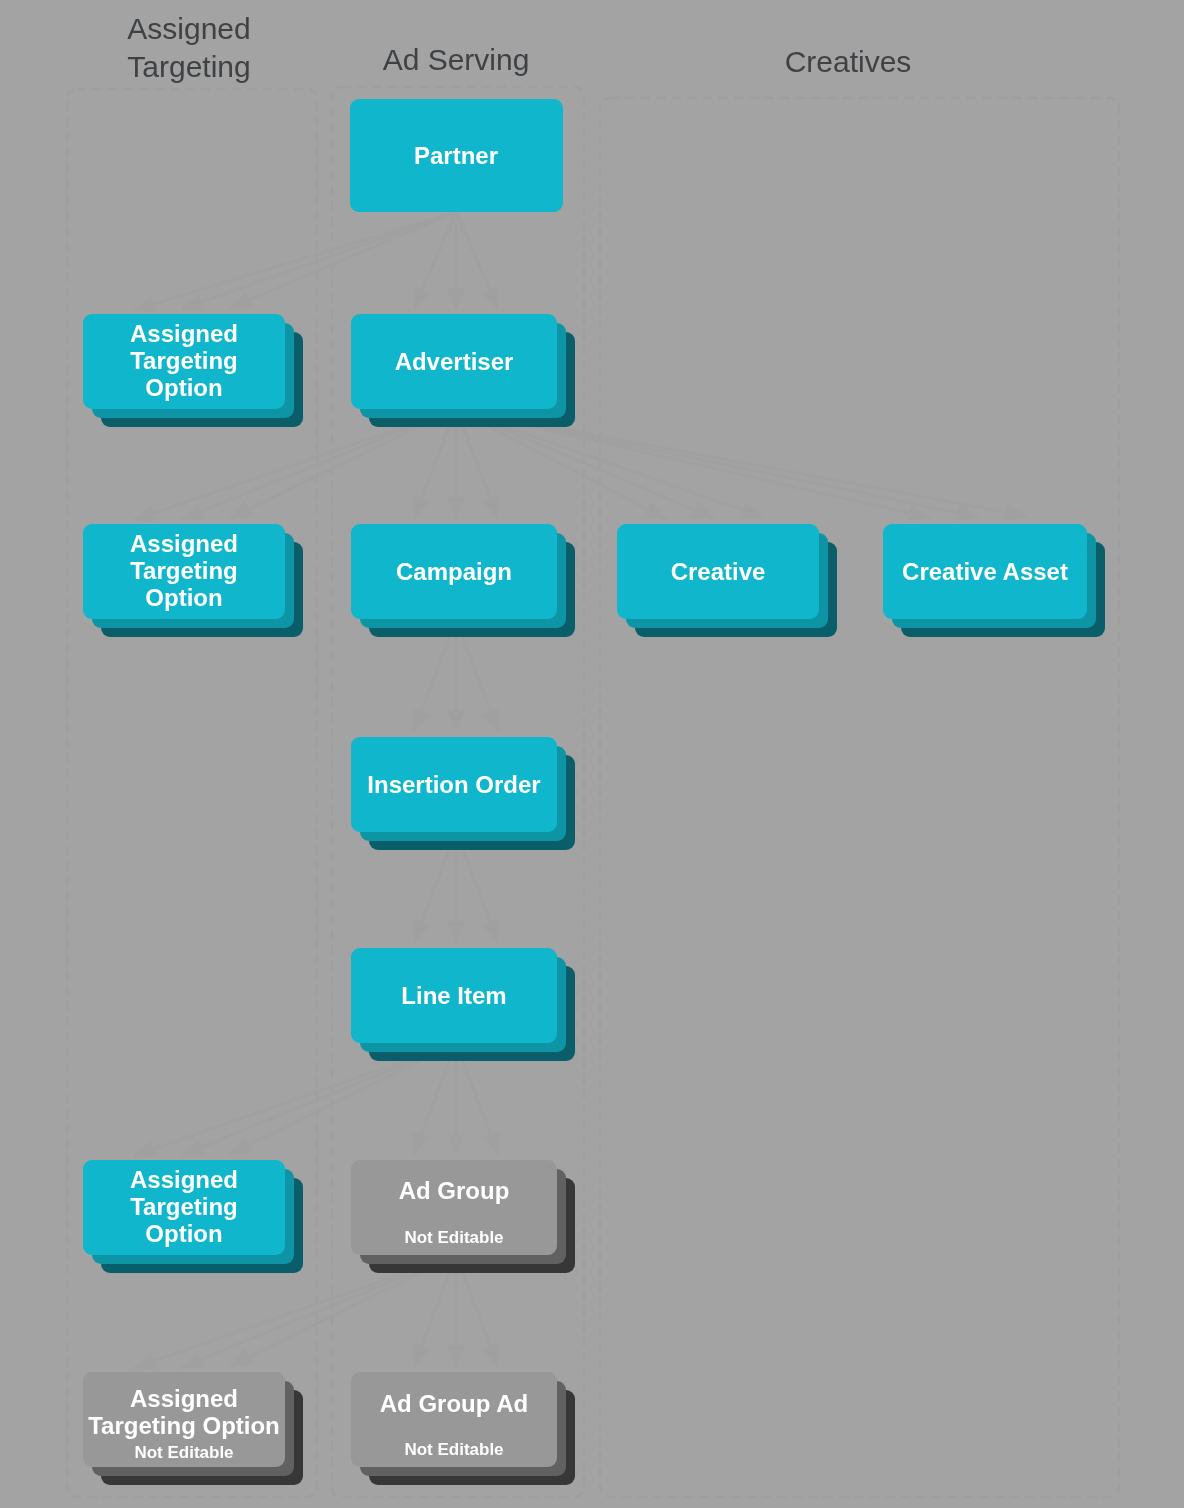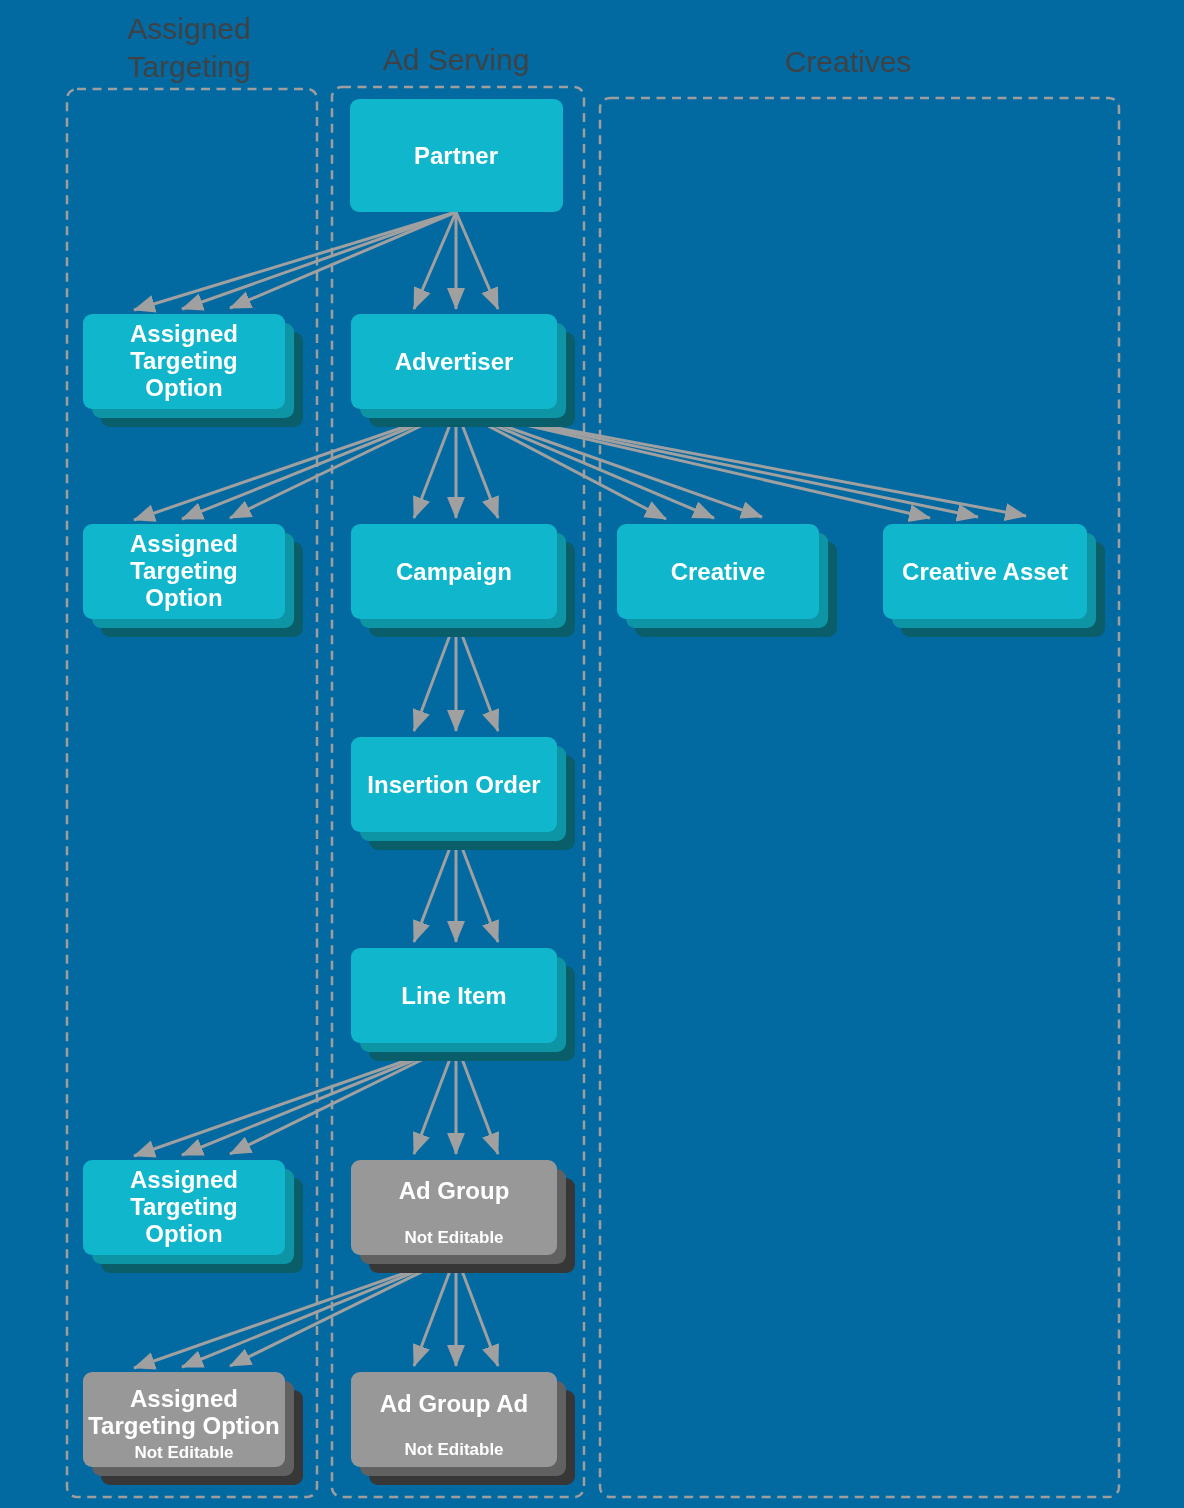--- a/index.html
+++ b/index.html
@@ -1,16 +1,16 @@
 <!DOCTYPE html>
 <html style="--cyan: #0fb6cc; --cyanMid: #0d95a6; --cyanDark: #0a5e6a; --gray: #989898; --grayMid: #616161; --grayDark: #373737; --arrow: #a0a0a0; --dash: #9e9e9e; --headerText: #3f4245; --boxText: #ffffff;"><head>
 <meta charset="utf-8">
 <style>
   html,body{margin:0;padding:0;background:#ffffff;}
-  .stage{position:relative;width:1184px;height:1508px;background:#0369a1;overflow:hidden;text-align:right;}
+  .stage{position:relative;width:1184px;height:1508px;background:#a3a3a3;overflow:hidden;text-align:right;}
   svg{display:block;}
   .col-rect{fill:none;stroke:var(--dash);stroke-width:2.5;stroke-dasharray:9 6.5;}
   .hdr{font-family:"Liberation Sans",sans-serif;font-size:30px;font-weight:400;fill:var(--headerText);text-anchor:middle;}
   .box-label{font-family:"Liberation Sans",sans-serif;font-size:24px;font-weight:700;fill:var(--boxText);text-anchor:middle;}
   .box-sub{font-family:"Liberation Sans",sans-serif;font-size:17px;font-weight:700;fill:var(--boxText);text-anchor:middle;}
   .cyan{fill:var(--cyan);}
   .cyanMid{fill:var(--cyanMid);}
   .cyanDark{fill:var(--cyanDark);}
   .gray{fill:var(--gray);}
   .grayMid{fill:var(--grayMid);}

